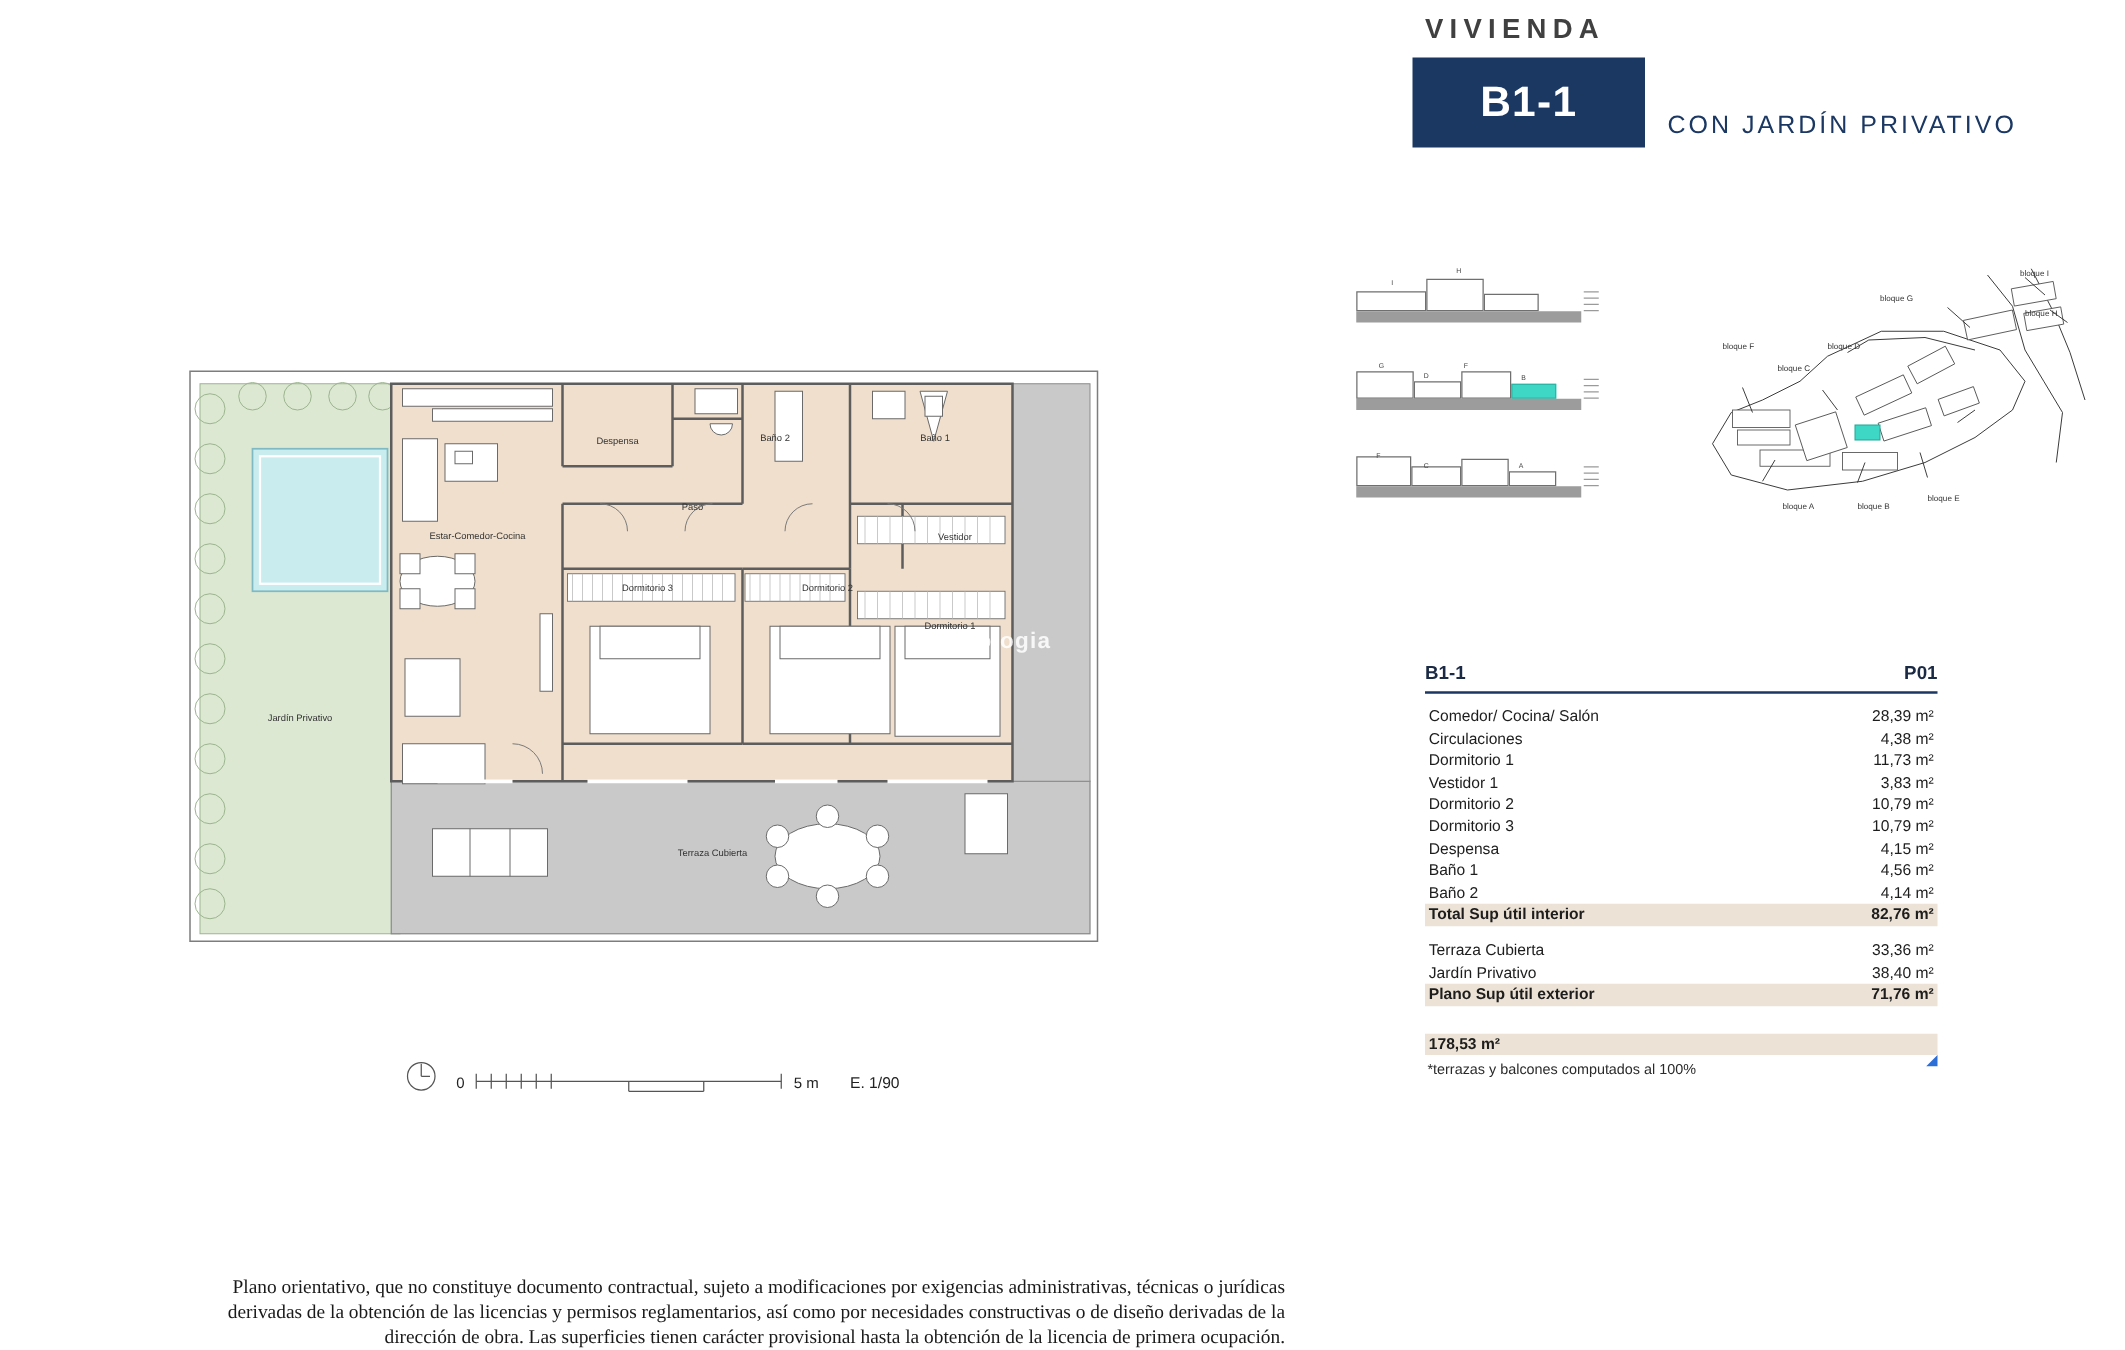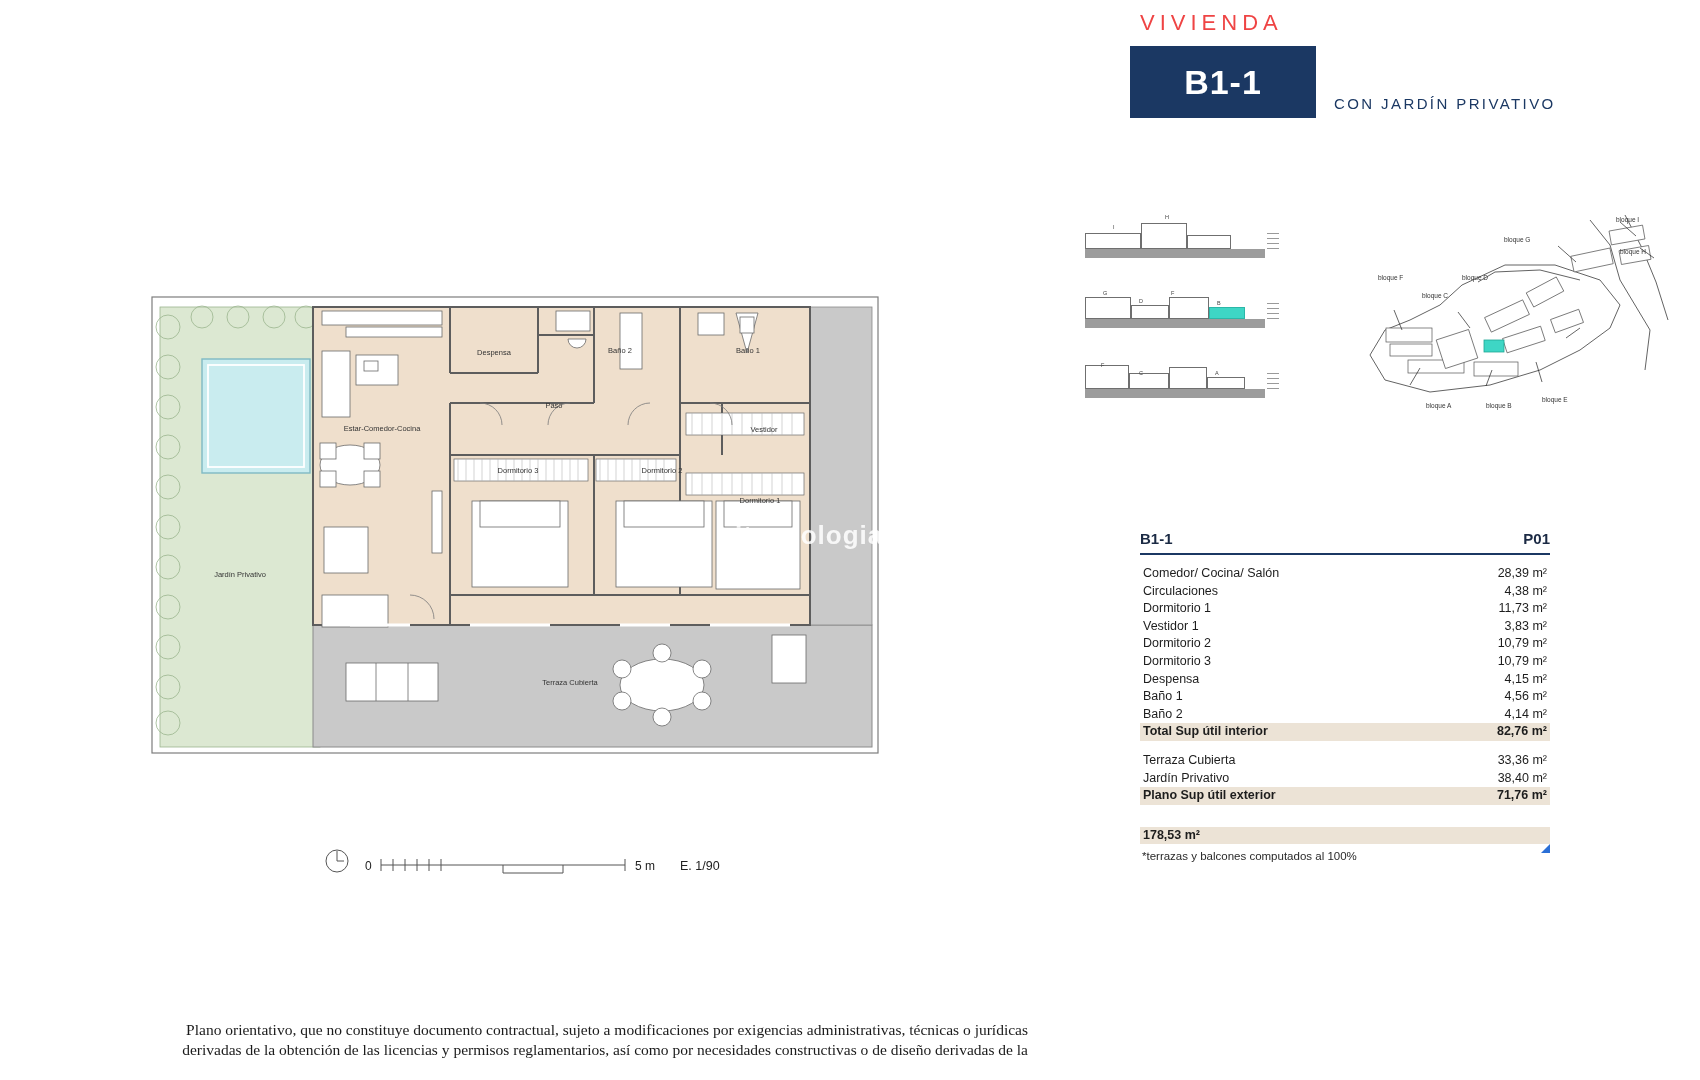--- a/index.html
+++ b/index.html
@@ -9,32 +9,32 @@
     background: #ffffff;
     font-family: "Liberation Sans", sans-serif;
     color: #222;
     overflow: hidden;
   }
   .page { position: relative; width: 1700px; height: 1080px; }
 
   
   .header { position: absolute; left: 1130px; top: 10px; width: 540px; }
   .header-title {
-    font-size: 22px; letter-spacing: 5px; font-weight: 400;
-    color: #ef4444; text-align: left; padding-left: 10px;
+    font-size: 22px; letter-spacing: 5px; font-weight: 700;
+    color: #404040; text-align: left; padding-left: 10px;
   }
   .badge-row { display: flex; align-items: flex-end; margin-top: 10px; }
   .badge {
     width: 186px; height: 72px; background: #1b3863;
     color: #ffffff; display: flex; align-items: center; justify-content: center;
     font-size: 34px; font-weight: 700; letter-spacing: 1px;
   }
   .badge-sub {
     margin-left: 18px; padding-bottom: 6px;
-    font-size: 15px; letter-spacing: 2.4px; color: #1b3863;
+    font-size: 20px; letter-spacing: 2.4px; color: #1b3863;
   }
 
   
   .keyplans { position: absolute; left: 1085px; top: 210px; width: 600px; height: 235px; }
   .elev-group { position: absolute; left: 0; top: 0; width: 190px; }
   .elev { position: relative; width: 180px; height: 48px; margin-bottom: 22px; }
   .elev .ground { position: absolute; left: 0; bottom: 0; width: 100%; height: 9px; background: #9c9c9c; }
   .blk { position: absolute; bottom: 9px; border: 1px solid #6f6f6f; background: #ffffff; }
   .blk.hl { background: #3ed6c5; border-color: #2bb7a8; }
   .elev-label { position: absolute; font-size: 5.5px; color: #444; }
@@ -77,22 +77,22 @@
 
   
   .disclaimer {
     position: absolute; left: 78px; top: 1020px; width: 950px;
     font-family: "Liberation Serif", serif;
     font-size: 15.5px; line-height: 20px; color: #1a1a1a; text-align: right;
   }
   .disclaimer p { margin: 0; }
 
   .watermark {
-    position: absolute; left: 735px; top: 520px;
-    font-size: 26px; color: rgba(255,255,255,0.85);
+    position: absolute; left: 735px; top: 502px;
+    font-size: 18px; color: rgba(255,255,255,0.85);
     font-family: "Liberation Sans", sans-serif; letter-spacing: 1px;
     font-weight: 600; pointer-events: none;
   }
 </style>
 </head>
 <body>
 
 <div class="page">
 
   <div class="header">
@@ -498,15 +498,16 @@
       </g>
       <text x="40" y="25" font-family="Liberation Sans, sans-serif" font-size="12" fill="#222">0</text>
       <text x="310" y="25" font-family="Liberation Sans, sans-serif" font-size="12" fill="#222">5 m</text>
       <text x="355" y="25" font-family="Liberation Sans, sans-serif" font-size="12.5" fill="#222">E. 1/90</text>
     </svg>
   </div>
 
   <div class="disclaimer">
     <p>Plano orientativo, que no constituye documento contractual, sujeto a modificaciones por exigencias administrativas, técnicas o jurídicas</p>
     <p>derivadas de la obtención de las licencias y permisos reglamentarios, así como por necesidades constructivas o de diseño derivadas de la</p>
+    <p>dirección de obra. Las superficies tienen carácter provisional hasta la obtención de la licencia de primera ocupación.</p>
   </div>
 
 </div>
 
 </body></html>

